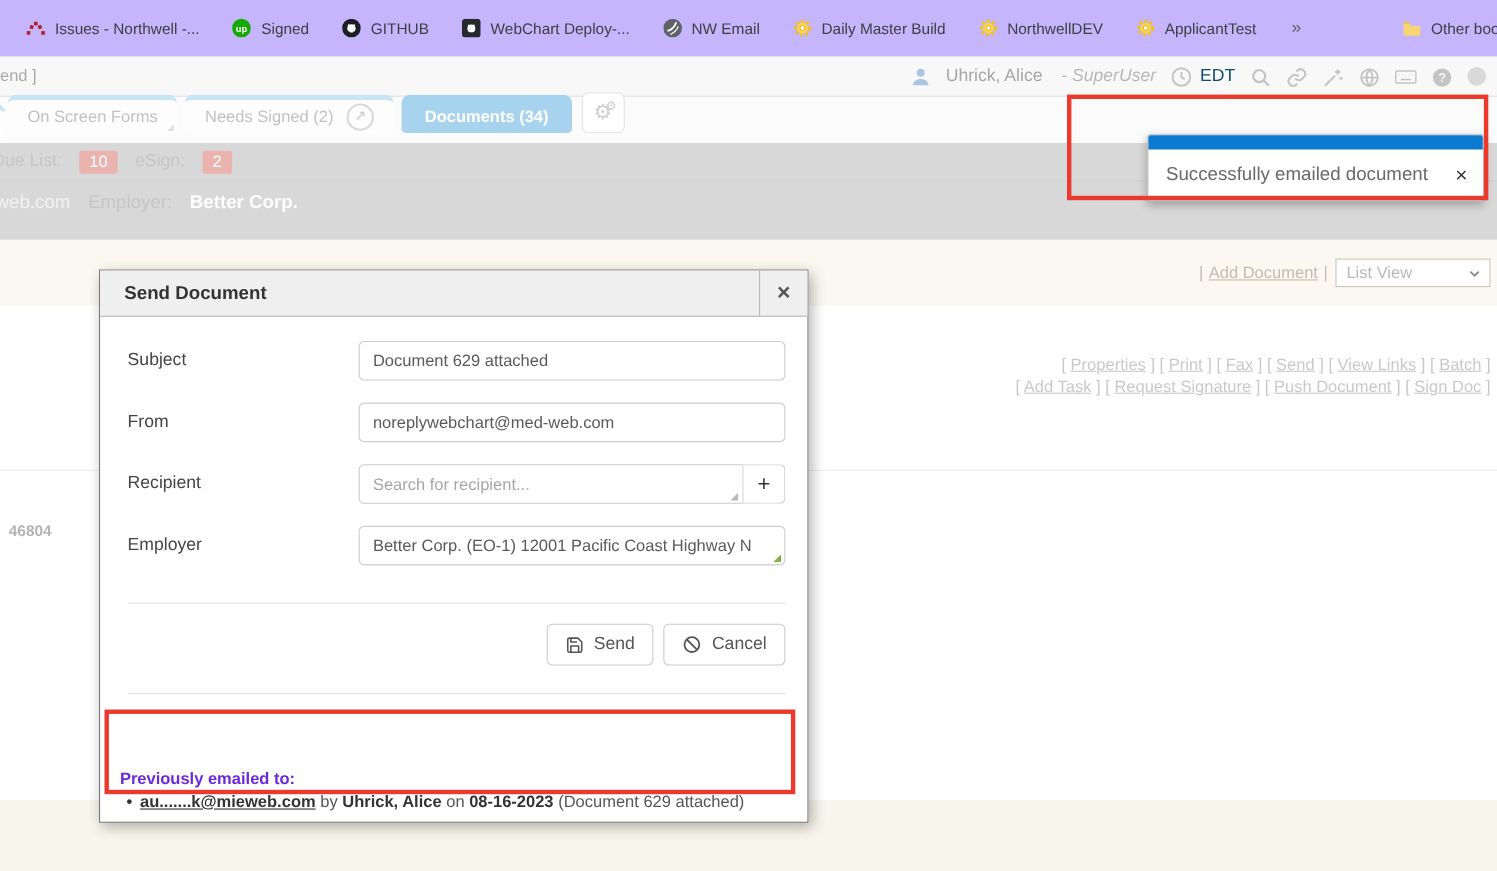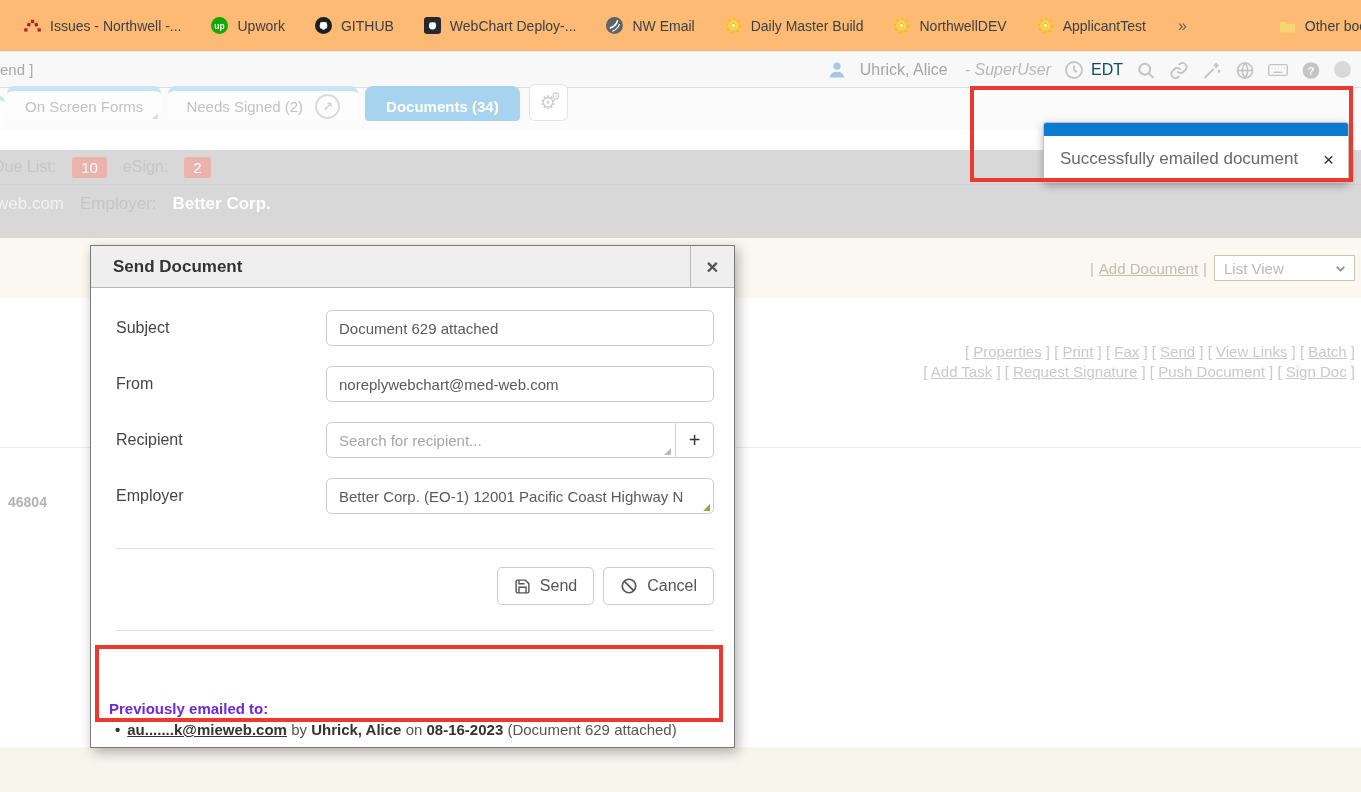--- a/index.html
+++ b/index.html
@@ -1,21 +1,21 @@
 <!DOCTYPE html>
 <html><head>
 <meta charset="utf-8">
 <style>
   * { margin:0; padding:0; box-sizing:border-box; }
   html,body { background:#fff; }
   body { font-family:"Liberation Sans","DejaVu Sans",sans-serif; }
   .screen { position:relative; width:1361px; height:792px; overflow:hidden; background:#fff; }
 
   
-  .bookmarks-bar { height:52px; background:#fdba74; border-bottom:1px solid #e6e6e6;
+  .bookmarks-bar { height:52px; background:#c4b5fd; border-bottom:1px solid #e6e6e6;
     display:flex; align-items:center; padding:0 14px 0 24px; gap:30px; }
   .bm { display:flex; align-items:center; gap:9px; font-size:14px; color:#3d4043; white-space:nowrap; cursor:pointer; }
   .bm-ic { width:17px; height:17px; display:inline-flex; align-items:center; justify-content:center; flex:none; }
   .bm-spacer { flex:1; }
   .bm-chevron { color:#5f6368; font-size:16px; cursor:pointer; padding:0 2px; }
   .bm-sep { width:1px; height:22px; background:#dadce0; }
 
   
   .app-header { height:36px; background:#f8f8f8; border-bottom:1px solid #dcdcdc;
     display:flex; align-items:center; padding:0 10px 0 0; }
@@ -40,21 +40,21 @@
     border-left:6px solid transparent; border-bottom:6px solid #dedede; }
   .circ-arrow { width:25px; height:25px; border:2px solid #dadada; border-radius:50%;
     display:inline-flex; align-items:center; justify-content:center; color:#d2d2d2; font-size:13px; font-weight:bold; }
   .gear-btn { width:39px; height:37px; background:#fff; border:1px solid #e3e3e3; border-radius:6px;
     margin-left:9px; display:flex; align-items:center; justify-content:center; cursor:pointer;
     color:#cfcfcf; position:relative; }
   .gear-btn .g1 { font-size:19px; line-height:1; }
   .gear-btn .g2 { position:absolute; font-size:11px; right:6px; top:5px; }
 
   
-  .status-bar { height:88px; background:#d8d8d8;margin-top:20px; }
+  .status-bar { height:88px; background:#d8d8d8; }
   .sb-row1 { height:34px; display:flex; align-items:center; gap:16px; font-size:16px; color:#c6c6c6; }
   .sb-duelabel { margin-left:-7px; }
   .badge { background:#eab3ae; color:#fff; border-radius:3px; padding:2px 9px; font-size:15px; }
   .sb-row2 { height:54px; border-top:1px solid #d1d1d1; display:flex; align-items:flex-start;
     padding-top:9px; gap:16px; font-size:17px; }
   .sb-email { color:#f2f2f2; margin-left:-4px; }
   .sb-emp-label { color:#c6c6c6; }
   .sb-emp-value { color:#fdfdfd; font-weight:600; }
 
   
@@ -146,21 +146,21 @@
       </span>
       <span>Issues - Northwell -...</span>
     </div>
     <div class="bm">
       <span class="bm-ic">
         <svg width="17" height="17" viewBox="0 0 16 16">
             <circle cx="8" cy="8" r="8" fill="#14a800"></circle>
             <text x="8" y="11" font-size="8" font-weight="bold" fill="#fff" text-anchor="middle" font-family="Liberation Sans,sans-serif">up</text>
           </svg>
       </span>
-      <span>Upwork</span>
+      <span>Signed</span>
     </div>
     <div class="bm">
       <span class="bm-ic">
         <svg width="17" height="17" viewBox="0 0 16 16">
             <circle cx="8" cy="8" r="8" fill="#1b1f23"></circle>
             <circle cx="8" cy="8.3" r="3.6" fill="#fff"></circle>
             <polygon points="4.6,6.4 5.6,4.4 6.6,5.6" fill="#fff"></polygon>
             <polygon points="11.4,6.4 10.4,4.4 9.4,5.6" fill="#fff"></polygon>
             <rect x="5.2" y="11" width="1.4" height="2.4" fill="#1b1f23"></rect>
             <rect x="9.4" y="11" width="1.4" height="2.4" fill="#1b1f23"></rect>

